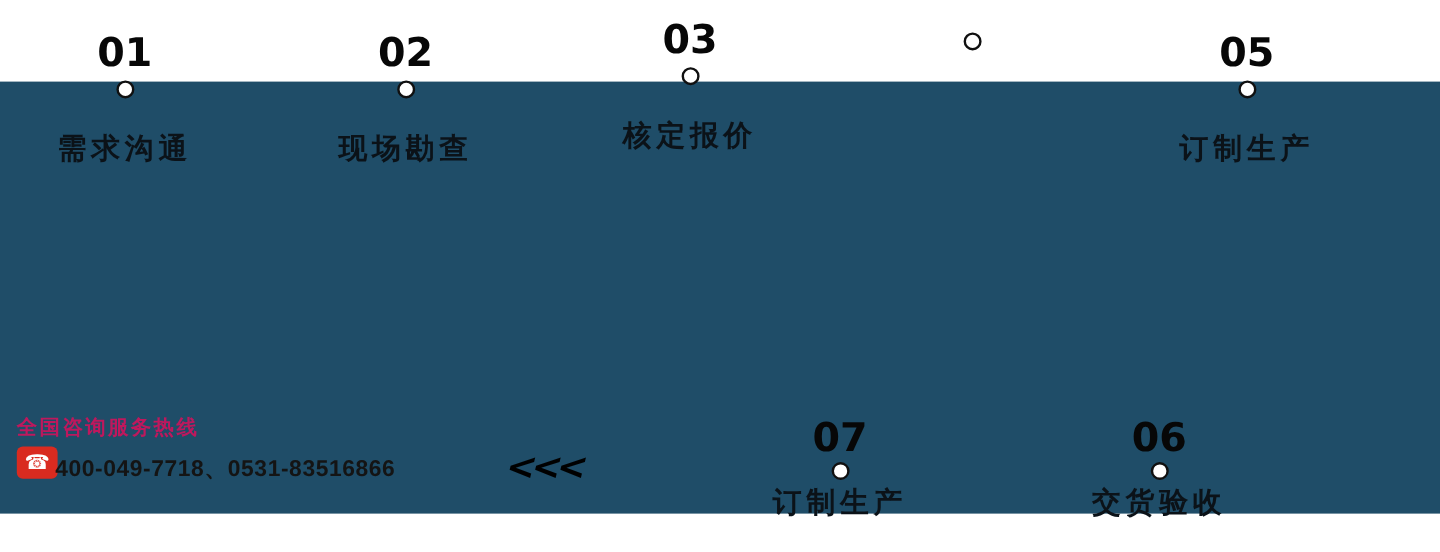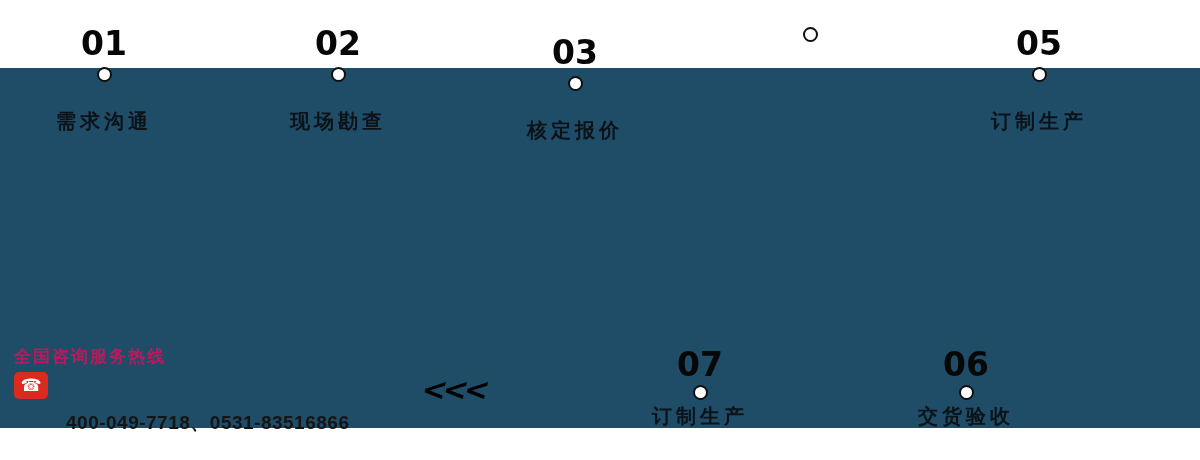--- a/index.html
+++ b/index.html
@@ -33,33 +33,33 @@
   }
   .step .dot{
     width:11px; height:11px;
     border-radius:50%;
     background:#ffffff;
     border:2px solid #101010;
     margin:3px auto 0 auto;
   }
   .step .label{
     margin-top:26px;
-    font-size:20px;
+    font-size:24px;
     font-weight:700;
     letter-spacing:4px;
     color:#0b1218;
   }
   .step.bottom .num{ line-height:34px; }
   .step.bottom .dot{ margin-top:3px; }
   .step.bottom .label{ margin-top:3px; }
 
   
   .s1{ left:14px;  top:24px; }
   .s2{ left:248px; top:24px; }
-  .s3{ left:485px; top:33px; }
+  .s3{ left:485px; top:13px; }
   .s4{ left:720px; top:24px; }
   .s5{ left:949px; top:24px; }
   
   .s7{ left:610px; top:348px; }
   .s6{ left:876px; top:348px; }
 
   
   .hotline-title{
     position:absolute;
     left:14px; top:345px;
@@ -78,26 +78,25 @@
     align-items:center;
     justify-content:center;
   }
   .phone-badge .glyph{
     color:#ffffff;
     font-size:17px;
     line-height:1;
   }
   .hotline-numbers{
     position:absolute;
-    left:66px; top:378px;
+    left:46px; top:378px;
     font-size:19px;
     font-weight:700;
     letter-spacing:0.5px;
     color:#141414;
-    margin-top:32px;
   }
 
   
   .chevrons{
     position:absolute;
     left:422px; top:372px;
     font-size:30px;
     font-weight:900;
     letter-spacing:-4px;
     color:#000000;

